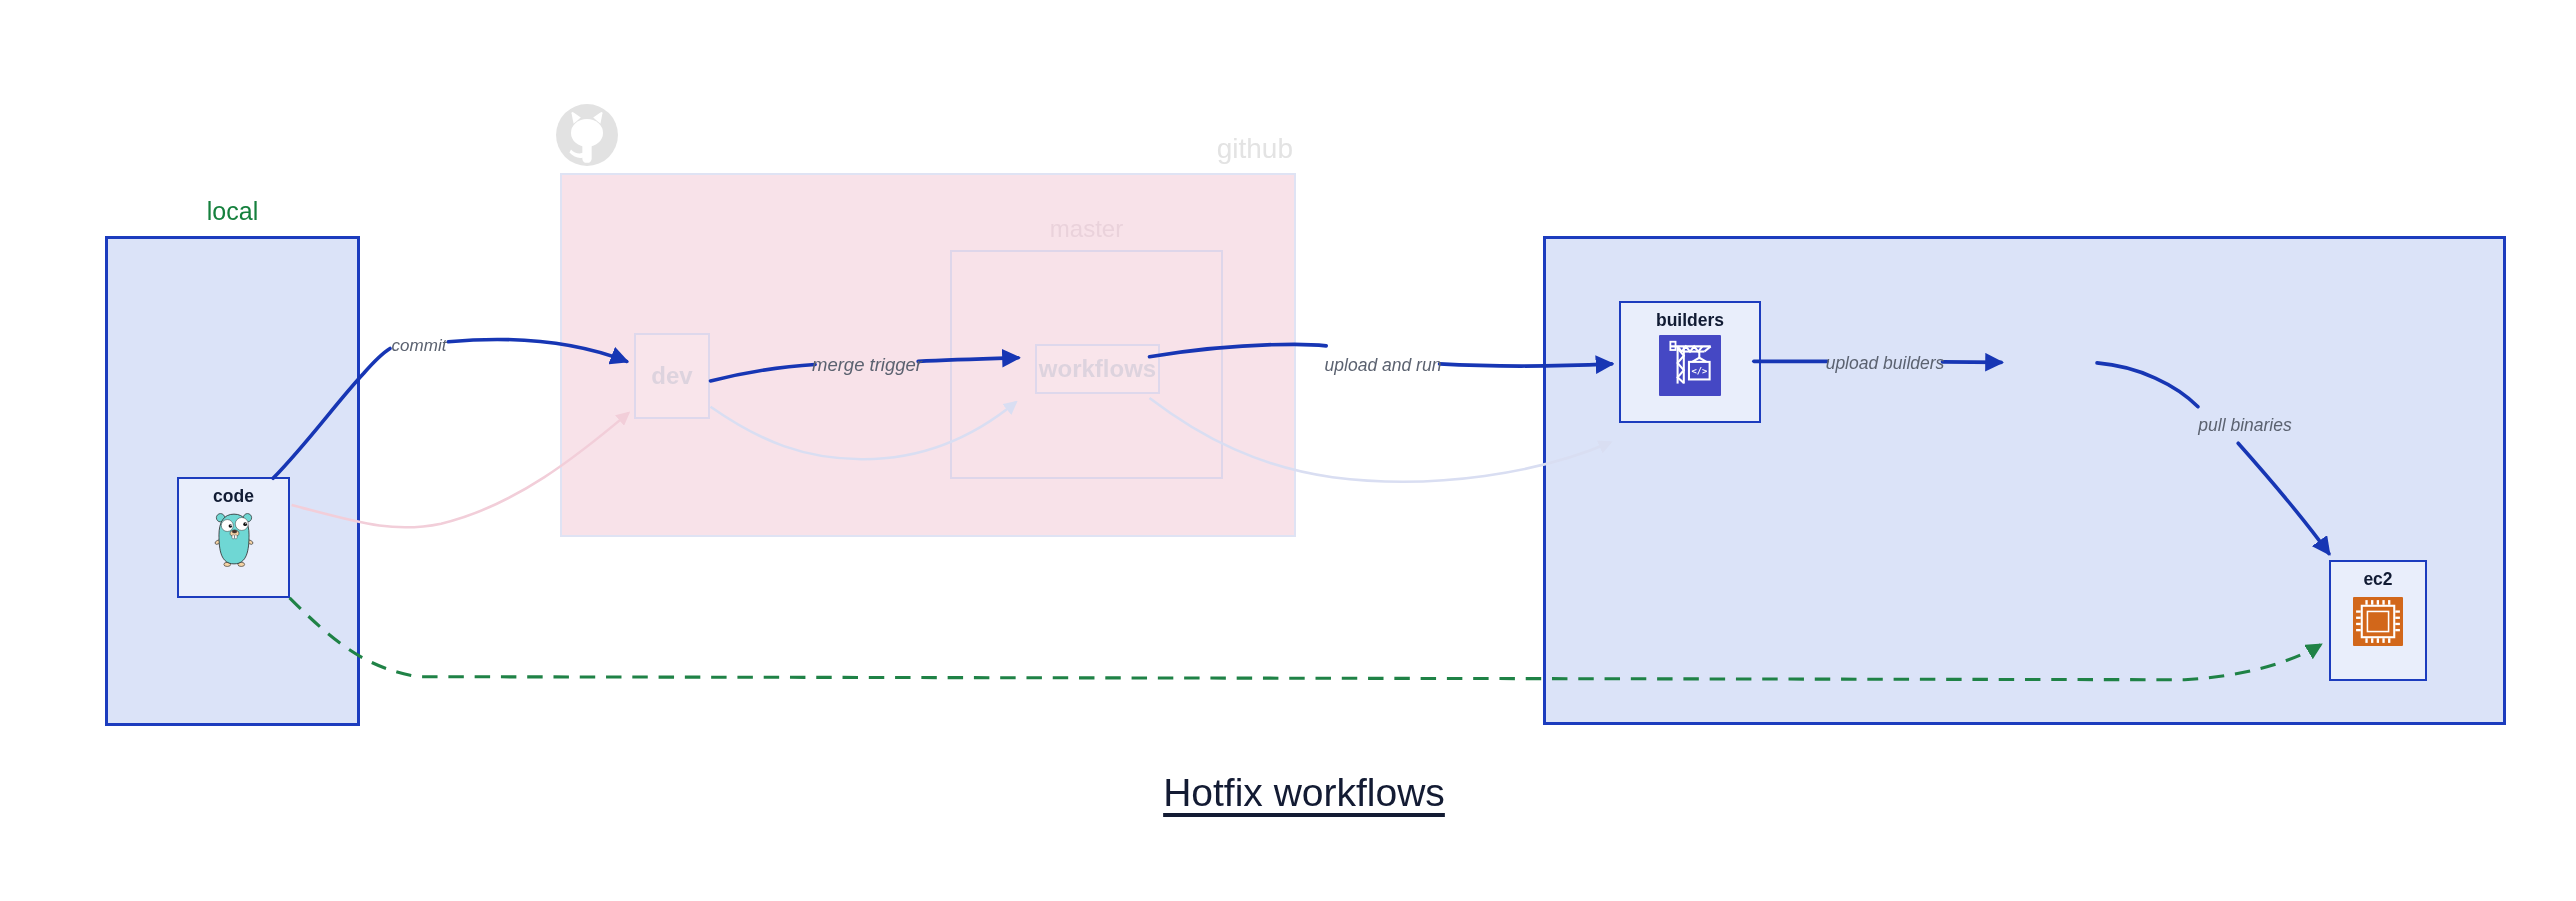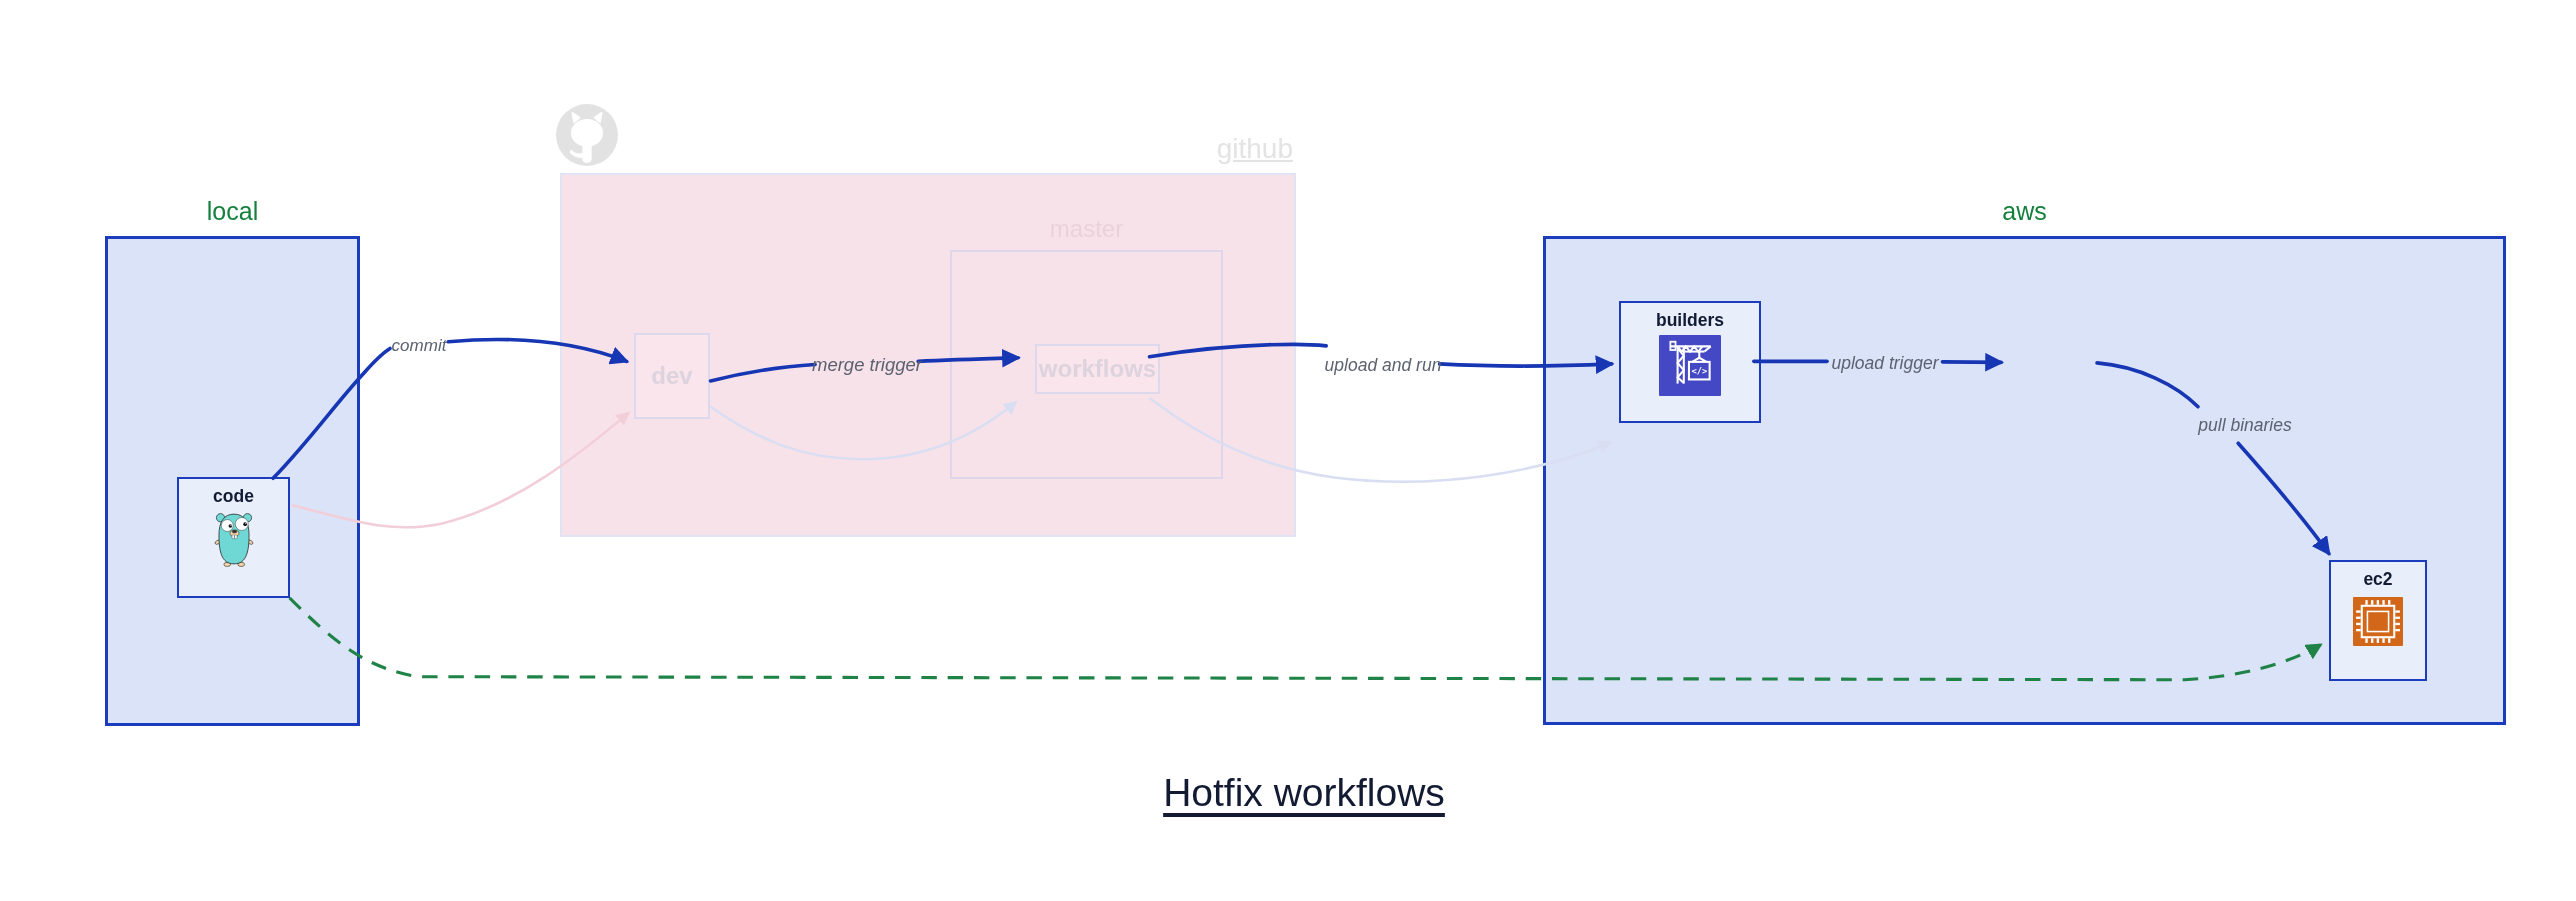--- a/index.html
+++ b/index.html
@@ -25,21 +25,21 @@
     background:#dbe3f8; border:3.6px solid #1c3cbe;
   }
   #github-box {
     left:560px; top:173px; width:736px; height:364px;
     background:#f8e2e9; border:2.1px solid #dfe3f4;
   }
   #local-label { left:105px; top:197px; width:255px; }
   #aws-label   { left:1543px; top:197px; width:963px; }
   #github-label {
     left:1123px; top:133px; width:170px; text-align:right;
-    font-size:28px; font-weight:400; color:#e3e3e3;text-decoration:underline;
+    font-size:28px; font-weight:400; color:#e3e3e3;
   }
   #octocat { left:555px; top:103px; width:64px; height:64px; }
   #master-box {
     left:950px; top:250px; width:273px; height:229px;
     border:2.1px solid #ded6ea; background:transparent;
   }
   #master-label {
     left:950px; top:215px; width:273px; text-align:center;
     font-size:24px; font-weight:400; color:#ead2db;
   }
@@ -97,21 +97,20 @@
     <path d="M88 40 L92 20 Q92 16 88 18.5 L74 28 Z" fill="#ffffff"></path>
     <ellipse cx="62" cy="58" rx="31" ry="27" fill="#ffffff"></ellipse>
     <rect x="53" y="76" width="18" height="40" rx="8" fill="#ffffff"></rect>
     <path d="M28 96 C37 106 50 109 57 104 L57 95 C49 100 38 98 31 90 Z" fill="#ffffff"></path>
   </svg>
   <div class="group-label abs" id="github-label">github</div>
   <div class="abs" id="github-box"></div>
   <div class="abs" id="master-label">master</div>
   <div class="abs" id="master-box"></div>
 
-  <div class="group-label abs" id="aws-label">aws</div>
   <div class="abs" id="aws-box"></div>
 
   <div class="node node-strong" id="code-node">
     <div class="node-title">code</div>
     <svg class="node-icon" width="42" height="56" viewBox="0 0 80 108">
       <ellipse cx="9" cy="60" rx="6" ry="3.4" fill="#f5d3a5" stroke="#2e2e2e" stroke-width="1.2" transform="rotate(-28 9 60)"></ellipse>
       <ellipse cx="71" cy="60" rx="6" ry="3.4" fill="#f5d3a5" stroke="#2e2e2e" stroke-width="1.2" transform="rotate(28 71 60)"></ellipse>
       <ellipse cx="27" cy="103" rx="6.5" ry="4" fill="#f5d3a5" stroke="#2e2e2e" stroke-width="1.2"></ellipse>
       <ellipse cx="54" cy="103" rx="6.5" ry="4" fill="#f5d3a5" stroke="#2e2e2e" stroke-width="1.2"></ellipse>
       <circle cx="14" cy="13" r="8" fill="#6fd7d4" stroke="#2e2e2e" stroke-width="1.4"></circle>
@@ -220,19 +219,19 @@
       <path d="M 3404 701 L 3546 701"></path>
       <path marker-end="url(#mblue)" d="M 3770 702 L 3884 703"></path>
       <path d="M 4070 704 C 4152 711, 4224 747, 4266 789"></path>
       <path marker-end="url(#mblue)" d="M 4344 860 C 4408 932, 4468 1002, 4520 1074"></path>
     </g>
   </svg>
 
   <div class="edge-label" id="lbl-commit">commit</div>
   <div class="edge-label" id="lbl-merge-trigger">merge trigger</div>
   <div class="edge-label" id="lbl-upload-and-run">upload and run</div>
-  <div class="edge-label" id="lbl-upload-binaries">upload trigger</div>
+  <div class="edge-label" id="lbl-upload-binaries">upload builders</div>
   <div class="edge-label" id="lbl-pull-binaries">pull binaries</div>
 
   <div class="abs" id="diagram-title">Hotfix workflows</div>
 
 </div>
 
 
 </body></html>

